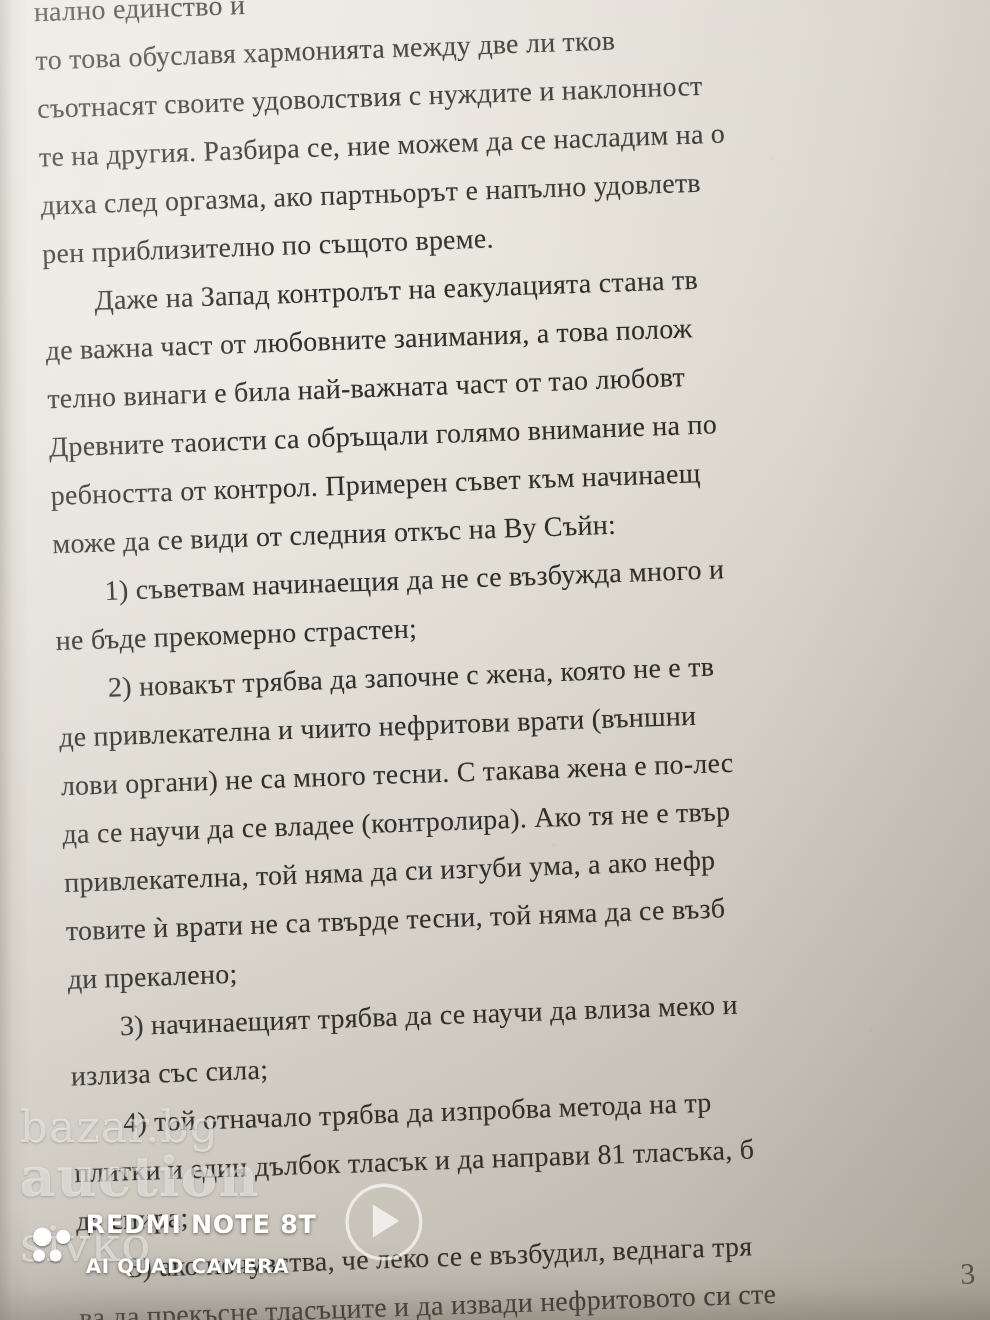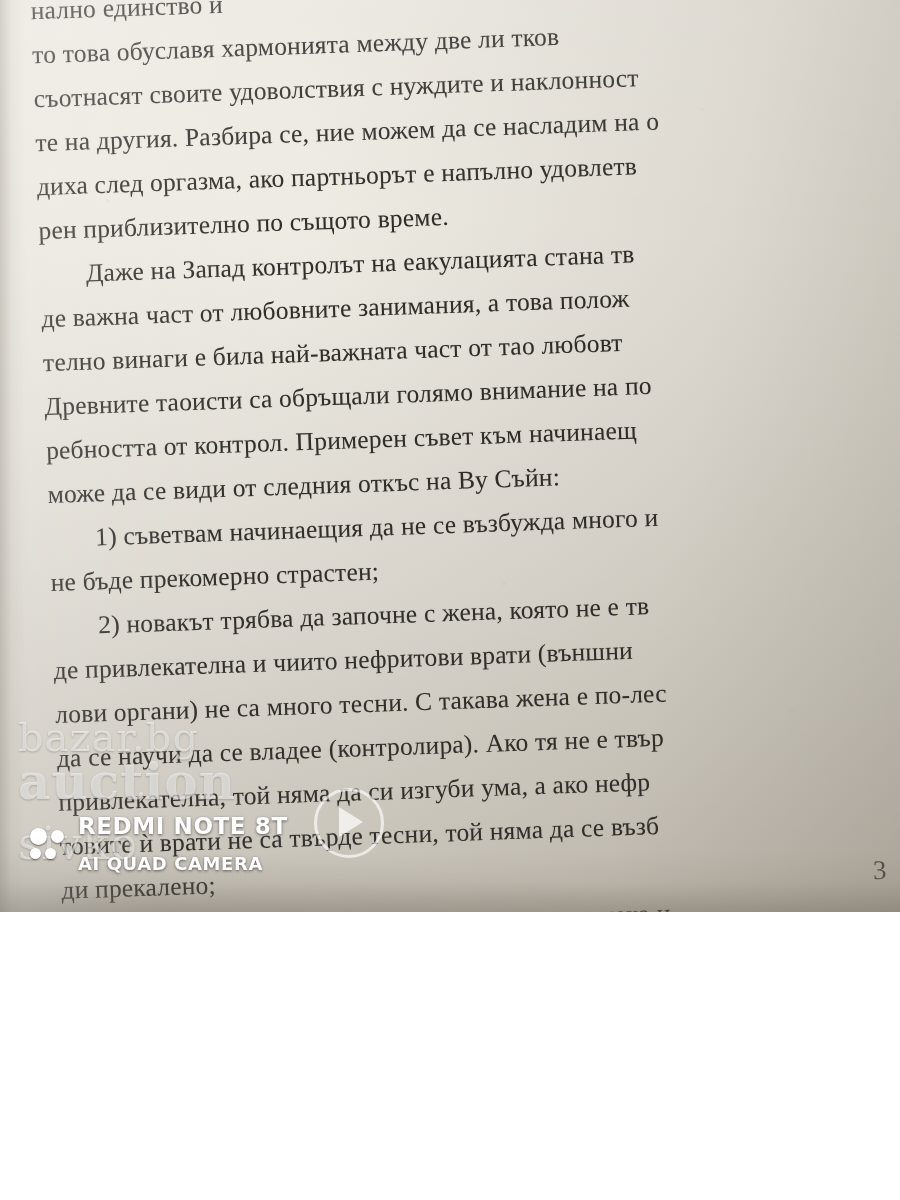--- a/index.html
+++ b/index.html
@@ -3,21 +3,21 @@
 <meta charset="utf-8">
 <style>
   html, body {
     margin: 0;
     padding: 0;
     background: #ffffff;
   }
   #page {
     position: relative;
     width: 900px;
-    height: 912px;
+    height: 1200px;
     overflow: hidden;
     background: #d946ef;
     font-family: "Liberation Serif", serif;
     text-decoration: underline;
   }
   
   #paper {
     position: absolute;
     inset: 0;
     background:

